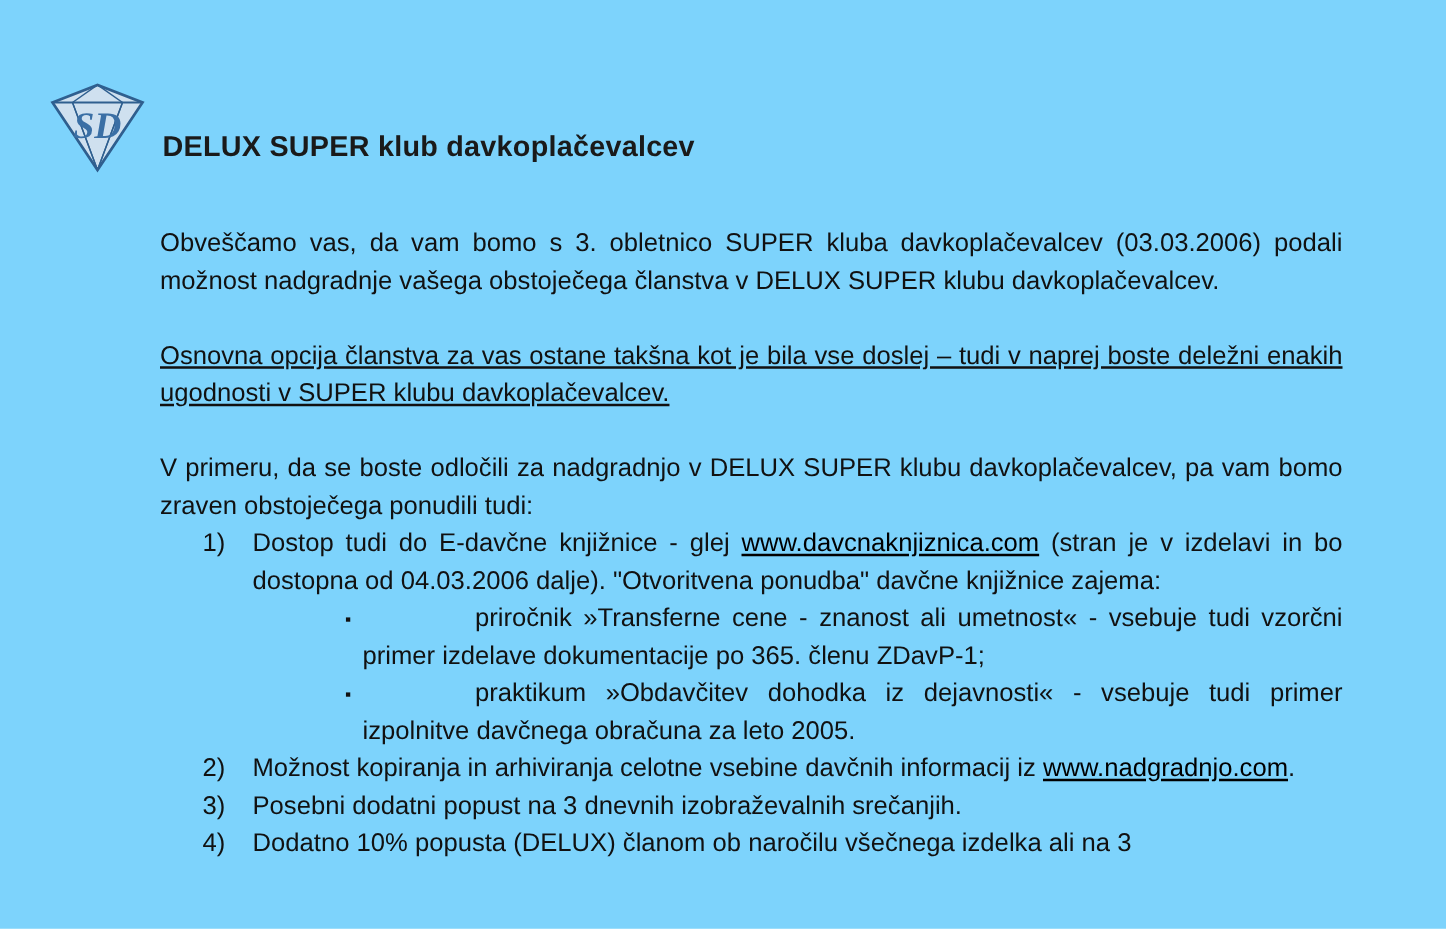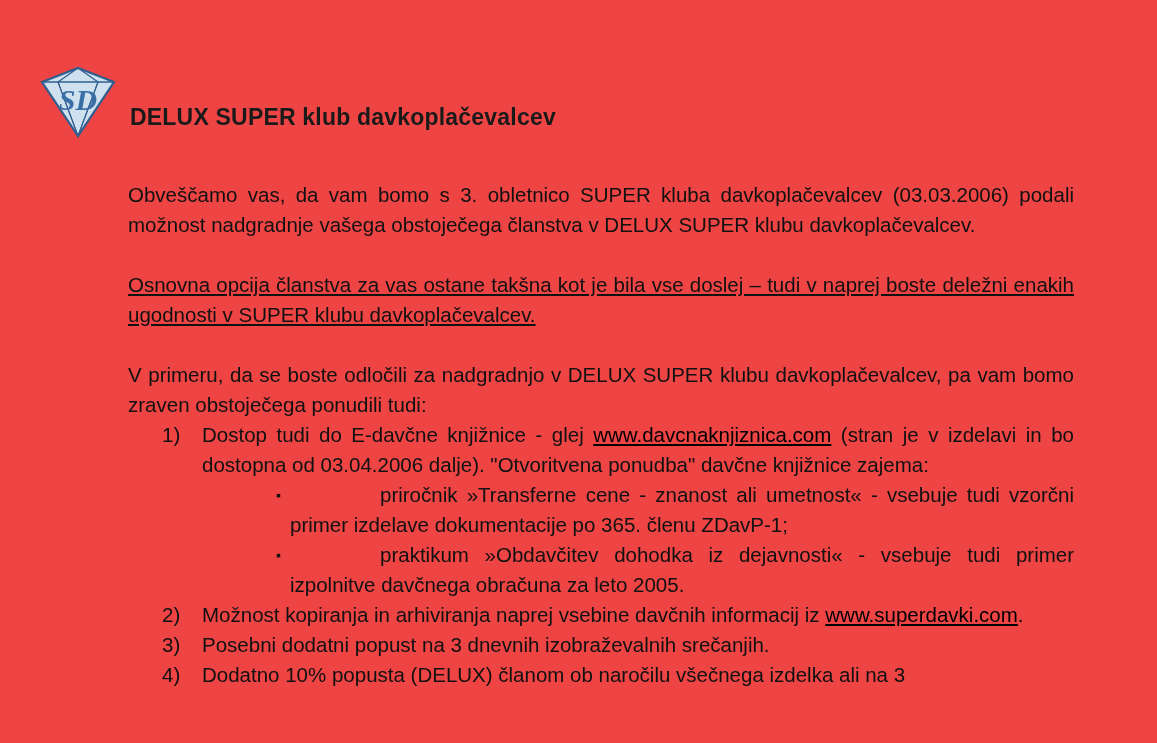--- a/index.html
+++ b/index.html
@@ -11,21 +11,21 @@
     width: 1157px;
     height: 743px;
     overflow: hidden;
     font-family: "Liberation Sans", sans-serif;
     color: #000000;
   }
   .page {
     position: relative;
     width: 1157px;
     height: 743px;
-    background: #ef4444;
+    background: #7dd3fc;
   }
   .logo {
     position: absolute;
     left: 28px;
     top: 62px;
     width: 100px;
     height: 78px;
   }
   .title {
     position: absolute;
@@ -132,37 +132,37 @@
     <p class="just underline-block">Osnovna opcija članstva za vas ostane takšna kot je bila vse doslej – tudi v naprej boste deležni enakih ugodnosti v SUPER klubu davkoplačevalcev.</p>
 
     <div class="para-gap"></div>
 
     <p class="just">V primeru, da se boste odločili za nadgradnjo v DELUX SUPER klubu davkoplačevalcev, pa vam bomo zraven obstoječega ponudili tudi:</p>
 
     <ol class="list">
 
       <li class="li">
         <span class="marker">1)</span>
-        <span>Dostop tudi do E-davčne knjižnice - glej </span><a class="link" href="#">www.davcnaknjiznica.com</a><span> (stran je v izdelavi in bo dostopna od 03.04.2006 dalje). "Otvoritvena ponudba" davčne knjižnice zajema:</span>
+        <span>Dostop tudi do E-davčne knjižnice - glej </span><a class="link" href="#">www.davcnaknjiznica.com</a><span> (stran je v izdelavi in bo dostopna od 04.03.2006 dalje). "Otvoritvena ponudba" davčne knjižnice zajema:</span>
 
         <div class="sub">
           <span class="sqmarker">▪</span>
           <span class="sub-text">priročnik »Transferne cene - znanost ali umetnost« - vsebuje tudi vzorčni primer izdelave dokumentacije po 365. členu ZDavP-1;</span>
         </div>
 
         <div class="sub">
           <span class="sqmarker">▪</span>
           <span class="sub-text">praktikum »Obdavčitev dohodka iz dejavnosti« - vsebuje tudi primer izpolnitve davčnega obračuna za leto 2005.</span>
         </div>
 
       </li>
 
       <li class="li">
         <span class="marker">2)</span>
-        <span>Možnost kopiranja in arhiviranja naprej vsebine davčnih informacij iz </span><a class="link" href="#">www.superdavki.com</a><span>.</span>
+        <span>Možnost kopiranja in arhiviranja celotne vsebine davčnih informacij iz </span><a class="link" href="#">www.nadgradnjo.com</a><span>.</span>
       </li>
 
       <li class="li">
         <span class="marker">3)</span>
         <span>Posebni dodatni popust na 3 dnevnih izobraževalnih srečanjih.</span>
       </li>
 
       <li class="li clip-row">
         <span class="marker">4)</span>
         <span>Dodatno 10% popusta (DELUX) članom ob naročilu všečnega izdelka ali na 3</span>

